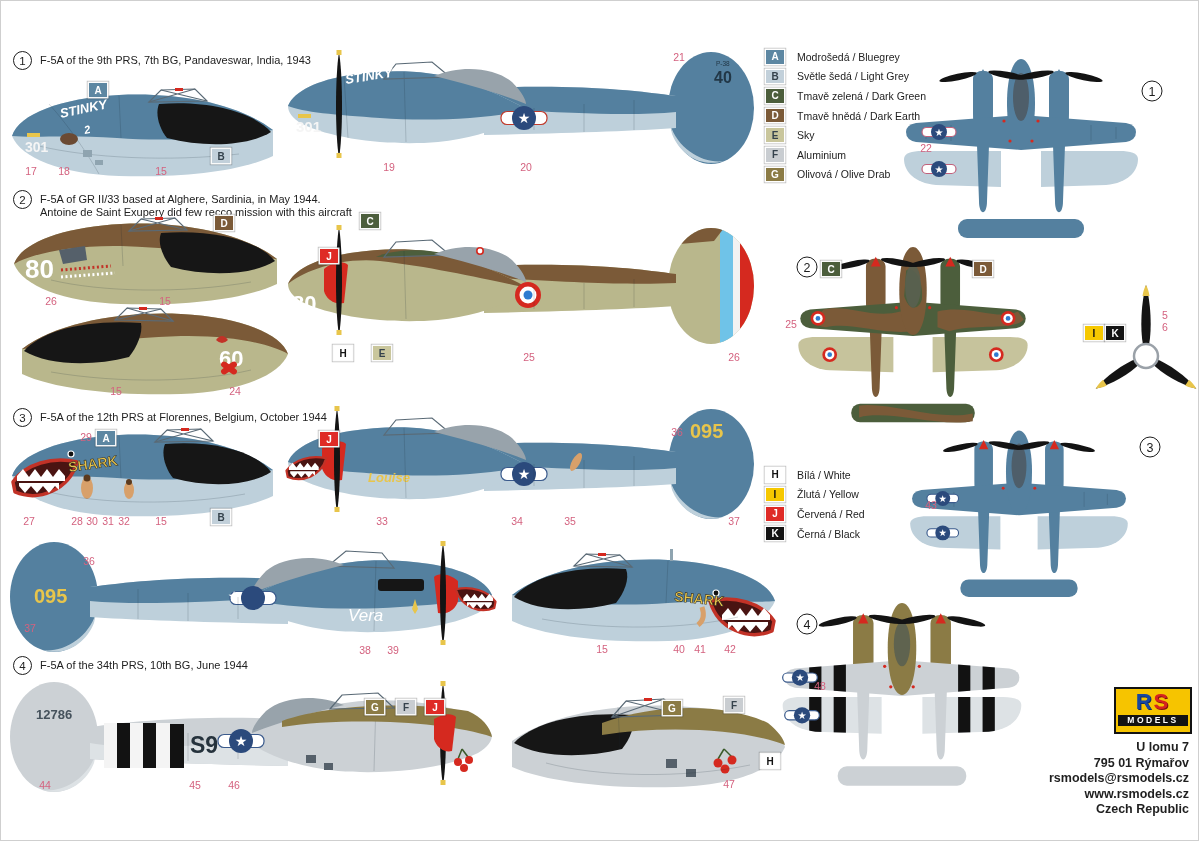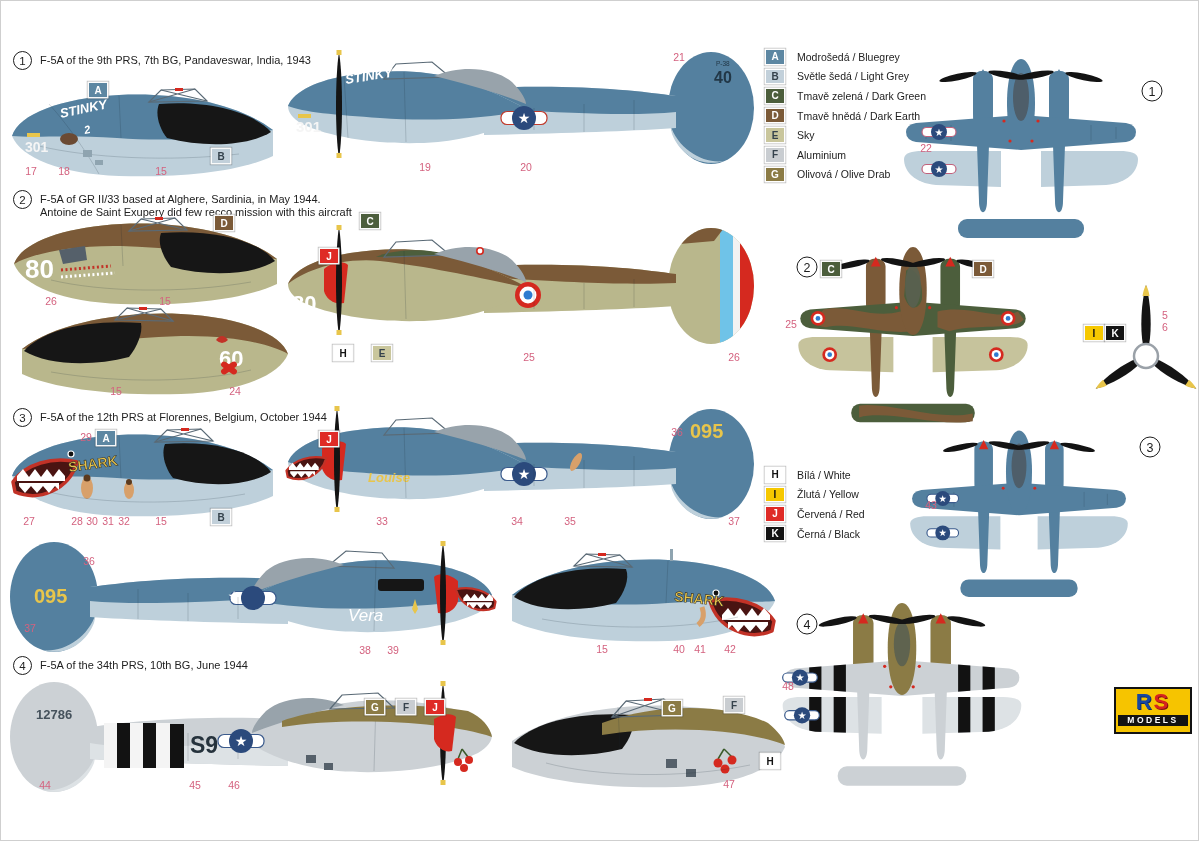--- a/index.html
+++ b/index.html
@@ -568,25 +568,32 @@
       <path d="M47,13 C52,28 53,50 50,64 L44,64 C41,50 42,28 47,13 Z" fill="#141414"></path>
       <path d="M47,13 C49,17 50,20 50.5,24 L43.5,24 C44,20 45,17 47,13 Z" class="cYel"></path>
     </g>
     <circle cx="47" cy="73" r="12" fill="#ffffff" stroke="#9aa1a8" stroke-width="2.5"></circle>
   </svg>
 
   <div class="logo">
     <div class="rs"><span class="r">R</span><span class="s">S</span></div>
     <div class="mod">MODELS</div>
   </div>
+  <div class="addr">
+    <div>U lomu 7</div>
+    <div>795 01 Rýmařov</div>
+    <div>rsmodels@rsmodels.cz</div>
+    <div>www.rsmodels.cz</div>
+    <div>Czech Republic</div>
+  </div>
 
 <span class="callout" style="left: 30px; top: 170px;">17</span>
     <span class="callout" style="left: 63px; top: 170px;">18</span>
     <span class="callout" style="left: 160px; top: 170px;">15</span>
-    <span class="callout" style="left: 388px; top: 166px; margin-left: 36px;">19</span>
+    <span class="callout" style="left: 388px; top: 166px;">19</span>
     <span class="callout" style="left: 525px; top: 166px;">20</span>
     <span class="callout" style="left: 678px; top: 56px;">21</span>
     <span class="callout" style="left: 925px; top: 147px;">22</span>
     <span class="callout" style="left: 50px; top: 300px;">26</span>
     <span class="callout" style="left: 164px; top: 300px;">15</span>
     <span class="callout" style="left: 115px; top: 390px;">15</span>
     <span class="callout" style="left: 234px; top: 390px;">24</span>
     <span class="callout" style="left: 528px; top: 356px;">25</span>
     <span class="callout" style="left: 733px; top: 356px;">26</span>
     <span class="callout" style="left: 790px; top: 323px;">25</span>
@@ -610,21 +617,21 @@
     <span class="callout" style="left: 364px; top: 649px;">38</span>
     <span class="callout" style="left: 392px; top: 649px;">39</span>
     <span class="callout" style="left: 601px; top: 648px;">15</span>
     <span class="callout" style="left: 678px; top: 648px;">40</span>
     <span class="callout" style="left: 699px; top: 648px;">41</span>
     <span class="callout" style="left: 729px; top: 648px;">42</span>
     <span class="callout" style="left: 44px; top: 784px;">44</span>
     <span class="callout" style="left: 194px; top: 784px; text-align: center;">45</span>
     <span class="callout" style="left: 233px; top: 784px; text-align: right;">46</span>
     <span class="callout" style="left: 728px; top: 783px;">47</span>
-    <span class="callout" style="left: 787px; top: 685px;">48</span>
+    <span class="callout" style="left: 819px; top: 685px;">48</span>
     <span class="chip" style="left: 97px; top: 89px; background: rgb(93, 135, 162); color: rgb(255, 255, 255);">A</span>
     <span class="chip" style="left: 220px; top: 155px; background: rgb(194, 208, 218); color: rgb(53, 66, 76);">B</span>
     <span class="chip" style="left: 223px; top: 222px; background: rgb(123, 90, 56); color: rgb(255, 255, 255);">D</span>
     <span class="chip" style="left: 369px; top: 220px; background: rgb(76, 94, 60); color: rgb(255, 255, 255);">C</span>
     <span class="chip" style="left: 328px; top: 255px; background: rgb(223, 43, 38); color: rgb(255, 255, 255);">J</span>
     <span class="chip" style="left: 342px; top: 352px; background: rgb(255, 255, 255); color: rgb(17, 17, 17);">H</span>
     <span class="chip" style="left: 381px; top: 352px; background: rgb(201, 198, 156); color: rgb(53, 66, 76);">E</span>
     <span class="chip" style="left: 830px; top: 268px; background: rgb(76, 94, 60); color: rgb(255, 255, 255);">C</span>
     <span class="chip" style="left: 982px; top: 268px; background: rgb(123, 90, 56); color: rgb(255, 255, 255);">D</span>
     <span class="chip" style="left: 1093px; top: 332px; background: rgb(246, 200, 0); color: rgb(17, 17, 17);">I</span>

